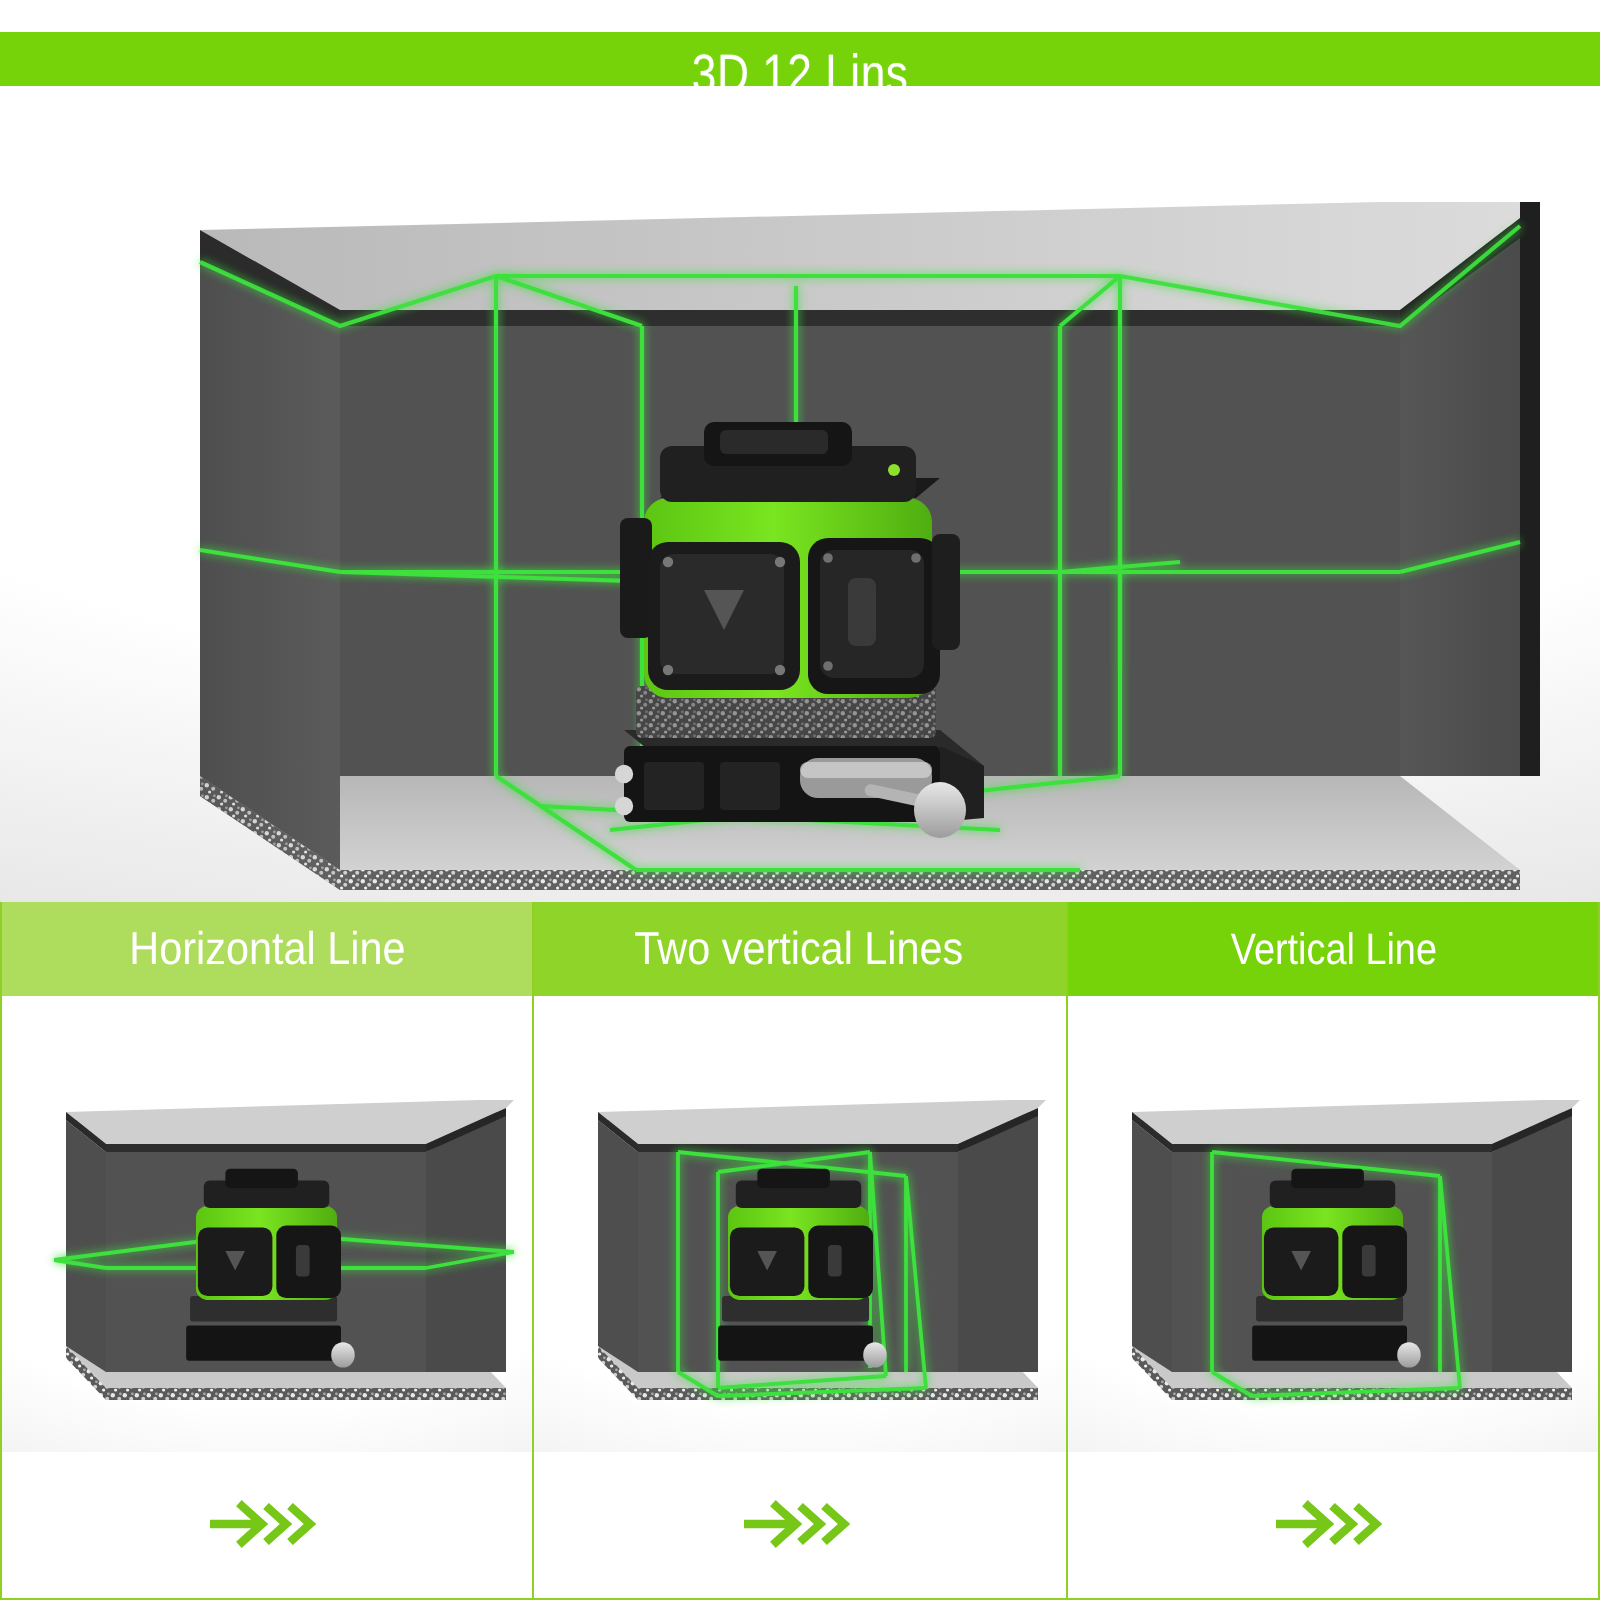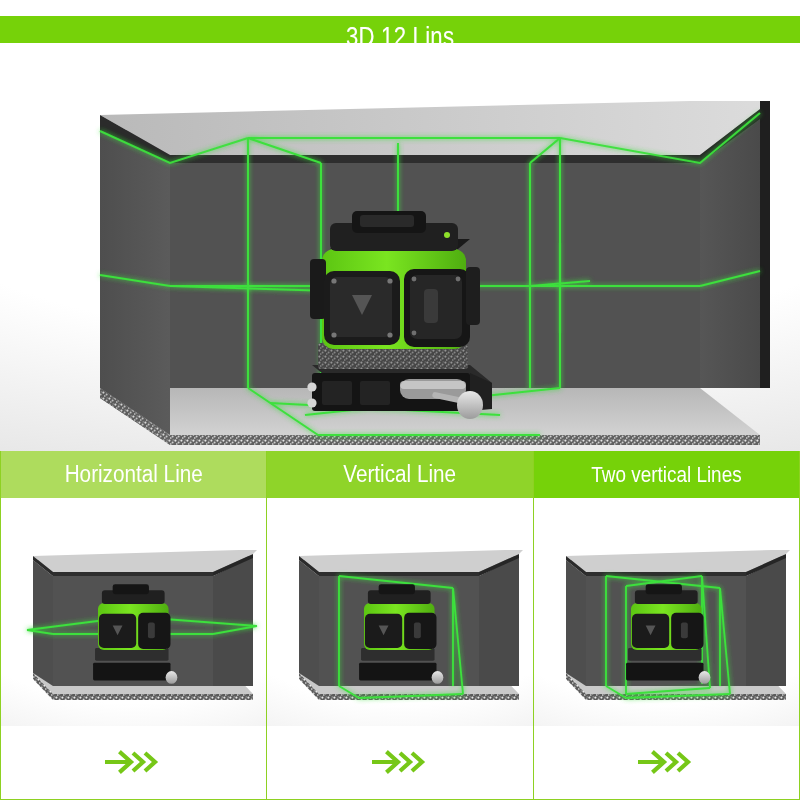--- a/index.html
+++ b/index.html
@@ -269,72 +269,20 @@
             <path d="M2,13 L22,13 M16,4 L26,13 L16,22" stroke="#76c717" stroke-width="4.2" fill="none" stroke-linecap="square"></path>
             <path d="M28,4 L38,13 L28,22" stroke="#76c717" stroke-width="4.2" fill="none"></path>
             <path d="M40,4 L50,13 L40,22" stroke="#76c717" stroke-width="4.2" fill="none"></path>
           </svg>
         </span>
       </div>
     </div>
 
     <div class="panel">
       <div class="panel-head">
-        <span class="ptxt">Vertical Line</span>
-      </div>
-      <div class="panel-scene">
-        <svg width="267" height="228" viewBox="0 0 267 228">
-          <g>
-            <polygon points="32,175 232,175 252,196 52,196" fill="#c9c9c9"></polygon>
-            <polygon points="52,196 252,196 252,202 52,202" fill="url(#speck)"></polygon>
-            <polygon points="32,175 52,196 52,202 32,181" fill="url(#speck)"></polygon>
-            <polygon points="32,62 32,175 52,188 52,78" fill="#4e4e4e"></polygon>
-            <polygon points="52,78 212,78 212,188 52,188" fill="#525252"></polygon>
-            <polygon points="212,78 252,58 252,188 212,188" fill="#4a4a4a"></polygon>
-            <polygon points="32,62 52,78 212,78 252,58" fill="#8a8a8a"></polygon>
-            <polygon points="32,58 238,52 256,52 252,56 212,74 52,74" fill="#cfcfcf"></polygon>
-            <polygon points="32,58 52,74 52,78 32,62" fill="#2b2b2b"></polygon>
-            <polygon points="52,74 212,74 212,78 52,78" fill="#2e2e2e"></polygon>
-            <polygon points="212,74 252,56 252,60 212,78" fill="#262626"></polygon>
-          </g>
-          <g stroke="#3ce03c" stroke-width="1.9" fill="none" filter="url(#glow)">
-            <path d="M72,78 L72,188"></path>
-            <path d="M72,188 L92,200"></path>
-            <path d="M72,78 L186,90"></path>
-            <path d="M186,90 L186,188"></path>
-            <path d="M92,200 L196,196"></path>
-            <path d="M186,90 L196,196"></path>
-          </g>
-          <g transform="translate(96,103) scale(0.49)">
-            <rect x="-4" y="96" width="150" height="26" rx="3" fill="#2e2e2e"></rect>
-            <rect x="-8" y="126" width="158" height="36" rx="3" fill="#141414"></rect>
-            <ellipse cx="152" cy="156" rx="12" ry="13" fill="url(#knobG)"></ellipse>
-            <rect x="2" y="4" width="144" height="96" rx="12" fill="url(#bodyG)"></rect>
-            <rect x="10" y="-22" width="128" height="28" rx="6" fill="#202020"></rect>
-            <rect x="32" y="-34" width="74" height="20" rx="5" fill="#151515"></rect>
-            <rect x="4" y="26" width="76" height="70" rx="10" fill="#1b1b1b"></rect>
-            <polygon points="32,50 52,50 42,70" fill="#555"></polygon>
-            <rect x="84" y="24" width="66" height="74" rx="10" fill="#161616"></rect>
-            <rect x="104" y="44" width="14" height="32" rx="4" fill="#3a3a3a"></rect>
-          </g>
-        </svg>
-      </div>
-      <div class="panel-foot">
-        <span class="arrows">
-          <svg width="56" height="26" viewBox="0 0 56 26">
-            <path d="M2,13 L22,13 M16,4 L26,13 L16,22" stroke="#76c717" stroke-width="4.2" fill="none" stroke-linecap="square"></path>
-            <path d="M28,4 L38,13 L28,22" stroke="#76c717" stroke-width="4.2" fill="none"></path>
-            <path d="M40,4 L50,13 L40,22" stroke="#76c717" stroke-width="4.2" fill="none"></path>
-          </svg>
-        </span>
-      </div>
-    </div>
-
-    <div class="panel">
-      <div class="panel-head">
         <span class="ptxt">Two vertical Lines</span>
       </div>
       <div class="panel-scene">
         <svg width="267" height="228" viewBox="0 0 267 228">
           <g>
             <polygon points="32,175 232,175 252,196 52,196" fill="#c9c9c9"></polygon>
             <polygon points="52,196 252,196 252,202 52,202" fill="url(#speck)"></polygon>
             <polygon points="32,175 52,196 52,202 32,181" fill="url(#speck)"></polygon>
             <polygon points="32,62 32,175 52,188 52,78" fill="#4e4e4e"></polygon>
             <polygon points="52,78 212,78 212,188 52,188" fill="#525252"></polygon>
@@ -376,14 +324,66 @@
         <span class="arrows">
           <svg width="56" height="26" viewBox="0 0 56 26">
             <path d="M2,13 L22,13 M16,4 L26,13 L16,22" stroke="#76c717" stroke-width="4.2" fill="none" stroke-linecap="square"></path>
             <path d="M28,4 L38,13 L28,22" stroke="#76c717" stroke-width="4.2" fill="none"></path>
             <path d="M40,4 L50,13 L40,22" stroke="#76c717" stroke-width="4.2" fill="none"></path>
           </svg>
         </span>
       </div>
     </div>
 
+    <div class="panel">
+      <div class="panel-head">
+        <span class="ptxt">Vertical Line</span>
+      </div>
+      <div class="panel-scene">
+        <svg width="267" height="228" viewBox="0 0 267 228">
+          <g>
+            <polygon points="32,175 232,175 252,196 52,196" fill="#c9c9c9"></polygon>
+            <polygon points="52,196 252,196 252,202 52,202" fill="url(#speck)"></polygon>
+            <polygon points="32,175 52,196 52,202 32,181" fill="url(#speck)"></polygon>
+            <polygon points="32,62 32,175 52,188 52,78" fill="#4e4e4e"></polygon>
+            <polygon points="52,78 212,78 212,188 52,188" fill="#525252"></polygon>
+            <polygon points="212,78 252,58 252,188 212,188" fill="#4a4a4a"></polygon>
+            <polygon points="32,62 52,78 212,78 252,58" fill="#8a8a8a"></polygon>
+            <polygon points="32,58 238,52 256,52 252,56 212,74 52,74" fill="#cfcfcf"></polygon>
+            <polygon points="32,58 52,74 52,78 32,62" fill="#2b2b2b"></polygon>
+            <polygon points="52,74 212,74 212,78 52,78" fill="#2e2e2e"></polygon>
+            <polygon points="212,74 252,56 252,60 212,78" fill="#262626"></polygon>
+          </g>
+          <g stroke="#3ce03c" stroke-width="1.9" fill="none" filter="url(#glow)">
+            <path d="M72,78 L72,188"></path>
+            <path d="M72,188 L92,200"></path>
+            <path d="M72,78 L186,90"></path>
+            <path d="M186,90 L186,188"></path>
+            <path d="M92,200 L196,196"></path>
+            <path d="M186,90 L196,196"></path>
+          </g>
+          <g transform="translate(96,103) scale(0.49)">
+            <rect x="-4" y="96" width="150" height="26" rx="3" fill="#2e2e2e"></rect>
+            <rect x="-8" y="126" width="158" height="36" rx="3" fill="#141414"></rect>
+            <ellipse cx="152" cy="156" rx="12" ry="13" fill="url(#knobG)"></ellipse>
+            <rect x="2" y="4" width="144" height="96" rx="12" fill="url(#bodyG)"></rect>
+            <rect x="10" y="-22" width="128" height="28" rx="6" fill="#202020"></rect>
+            <rect x="32" y="-34" width="74" height="20" rx="5" fill="#151515"></rect>
+            <rect x="4" y="26" width="76" height="70" rx="10" fill="#1b1b1b"></rect>
+            <polygon points="32,50 52,50 42,70" fill="#555"></polygon>
+            <rect x="84" y="24" width="66" height="74" rx="10" fill="#161616"></rect>
+            <rect x="104" y="44" width="14" height="32" rx="4" fill="#3a3a3a"></rect>
+          </g>
+        </svg>
+      </div>
+      <div class="panel-foot">
+        <span class="arrows">
+          <svg width="56" height="26" viewBox="0 0 56 26">
+            <path d="M2,13 L22,13 M16,4 L26,13 L16,22" stroke="#76c717" stroke-width="4.2" fill="none" stroke-linecap="square"></path>
+            <path d="M28,4 L38,13 L28,22" stroke="#76c717" stroke-width="4.2" fill="none"></path>
+            <path d="M40,4 L50,13 L40,22" stroke="#76c717" stroke-width="4.2" fill="none"></path>
+          </svg>
+        </span>
+      </div>
+    </div>
+
   </div>
 </div>
 
 </body></html>

